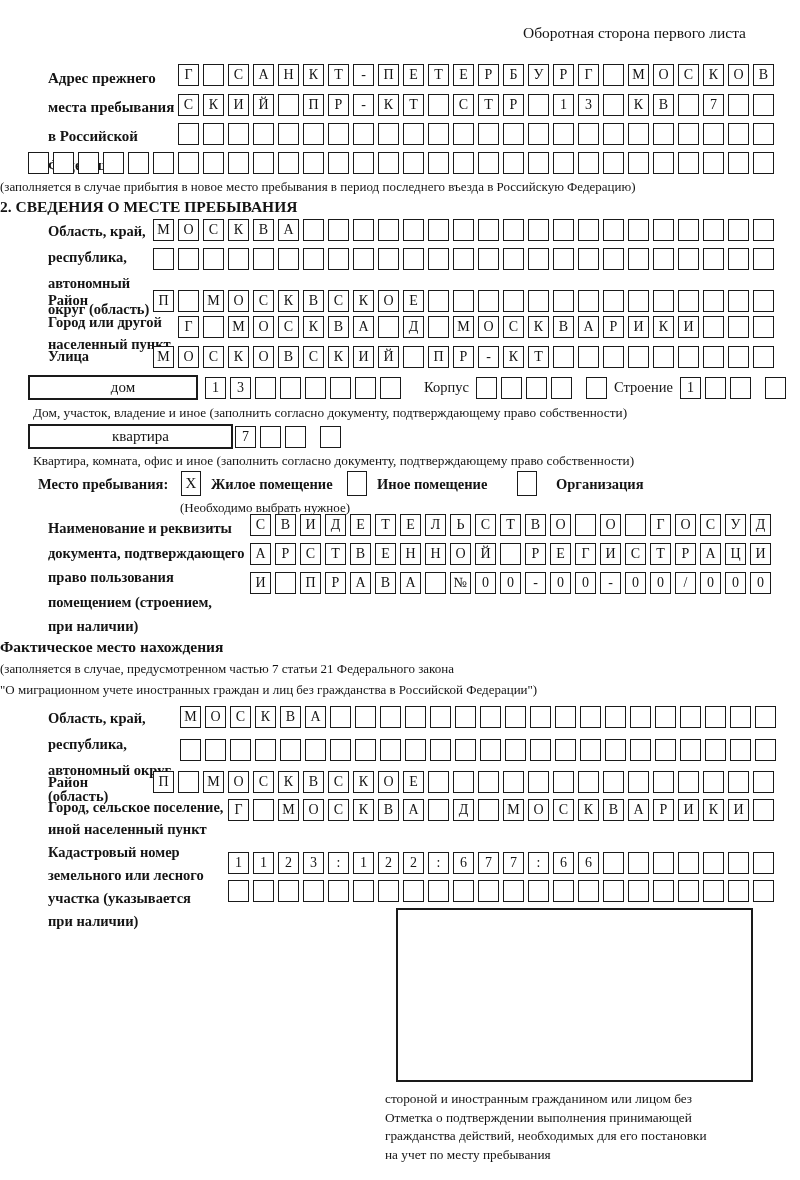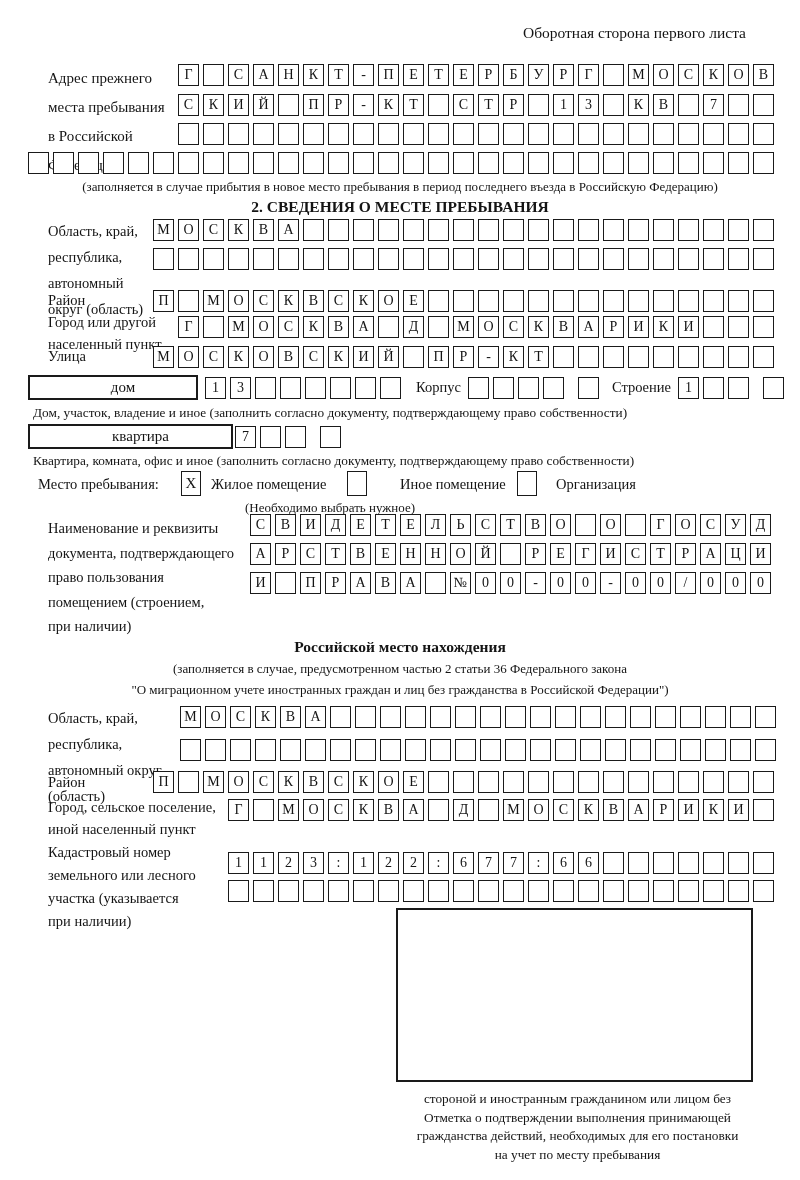--- a/index.html
+++ b/index.html
@@ -11,24 +11,24 @@
   }
   .abs { position:absolute; }
   .boxes { display:flex; gap:4px; align-items:flex-start; }
   .cell {
     flex:0 0 auto; width:21px; height:22px;
     border:1.6px solid #1a1a1a; background:#fff;
     font-size:14px; line-height:19px; text-align:center;
   }
   .cell.sep { margin-left:10px; }
   .cb .cell { width:20px; height:25px; line-height:22px; font-size:15px; }
-  .label { font-size:14.5px; }
+  .label { font-size:14.5px;font-weight:bold; }
   .small { font-size:13px; }
   .caption { font-size:13.3px; }
-  .center { text-align:center; }
+  .center { }
   .bold { font-weight:bold; }
   .wide-box {
     flex:0 0 auto; border:2px solid #1a1a1a; height:25px;
     text-align:center; font-size:15px; line-height:21px; background:#fff;padding-left:20px;
   }
   .flexrow { display:flex; align-items:center; }
   .inline-label { font-size:14.5px; white-space:nowrap; }
   .stamp-box { border:2px solid #1a1a1a; background:#fff; }
 </style>
 </head>
@@ -311,29 +311,29 @@
   <div class="boxes">
       <div class="cell">1</div>
       <div class="cell">3</div>
       <div class="cell"></div>
       <div class="cell"></div>
       <div class="cell"></div>
       <div class="cell"></div>
       <div class="cell"></div>
       <div class="cell"></div>
     </div>
-  <span class="inline-label" style="margin-left:8px;">Корпус</span>
+  <span class="inline-label" style="margin-left:16px;">Корпус</span>
   <div class="boxes">
       <div class="cell"></div>
       <div class="cell"></div>
       <div class="cell"></div>
       <div class="cell"></div>
       <div class="cell sep"></div>
     </div>
-  <span class="inline-label" style="margin-left:6px;font-family:Liberation Serif, serif;">Строение</span>
+  <span class="inline-label" style="font-family:Liberation Serif, serif;">Строение</span>
   <div class="boxes">
       <div class="cell">1</div>
       <div class="cell"></div>
       <div class="cell"></div>
       <div class="cell sep"></div>
     </div>
 </div>
 <div class="abs caption" style="left:33px; top:405px;">Дом, участок, владение и иное (заполнить согласно документу, подтверждающему право собственности)</div>
 
 <div class="abs flexrow" style="left:28px; top:424px; gap:2px;">
@@ -348,21 +348,21 @@
 <div class="abs caption" style="left:33px; top:453px;">Квартира, комната, офис и иное (заполнить согласно документу, подтверждающему право собственности)</div>
 
 <div class="abs label" style="left:38px; top:476px;">Место пребывания:</div>
 <div class="abs boxes cb" style="left:181px; top:471px;">
     <div class="cell">X</div>
   </div>
 <div class="abs label" style="left:211px; top:476px;">Жилое помещение</div>
 <div class="abs boxes cb" style="left:347px; top:471px;">
     <div class="cell"></div>
   </div>
-<div class="abs label" style="left:377px; top:476px;margin-left:23px;">Иное помещение</div>
+<div class="abs label" style="left:377px; top:476px;">Иное помещение</div>
 <div class="abs boxes cb" style="left:517px; top:471px;">
     <div class="cell"></div>
   </div>
 <div class="abs label" style="left:556px; top:476px;">Организация</div>
 <div class="abs small center" style="left:180px; top:500px; width:300px;">(Необходимо выбрать нужное)</div>
 
 <div class="abs label" style="left:48px; top:516px; line-height:24.6px;">
   <div>Наименование и реквизиты</div>
   <div>документа, подтверждающего</div>
   <div>право пользования</div>
@@ -432,22 +432,22 @@
     <div class="cell">0</div>
     <div class="cell">-</div>
     <div class="cell">0</div>
     <div class="cell">0</div>
     <div class="cell">/</div>
     <div class="cell">0</div>
     <div class="cell">0</div>
     <div class="cell">0</div>
   </div>
 
-<div class="abs center bold" style="left:0; top:638px; width:800px; font-size:15.5px;">Российской место нахождения</div>
-<div class="abs small center" style="left:0; top:661px; width:800px;">(заполняется в случае, предусмотренном частью 2 статьи 36 Федерального закона</div>
+<div class="abs center bold" style="left:0; top:638px; width:800px; font-size:15.5px;">Фактическое место нахождения</div>
+<div class="abs small center" style="left:0; top:661px; width:800px;">(заполняется в случае, предусмотренном частью 7 статьи 21 Федерального закона</div>
 <div class="abs small center" style="left:0; top:682px; width:800px;">"О миграционном учете иностранных граждан и лиц без гражданства в Российской Федерации")</div>
 
 <div class="abs label" style="left:48px; top:705px; line-height:26px;">
   <div>Область, край,</div>
   <div>республика,</div>
   <div>автономный округ</div>
   <div>(область)</div>
 </div>
 <div class="abs boxes" style="left:180px; top:706px;">
     <div class="cell">М</div>

